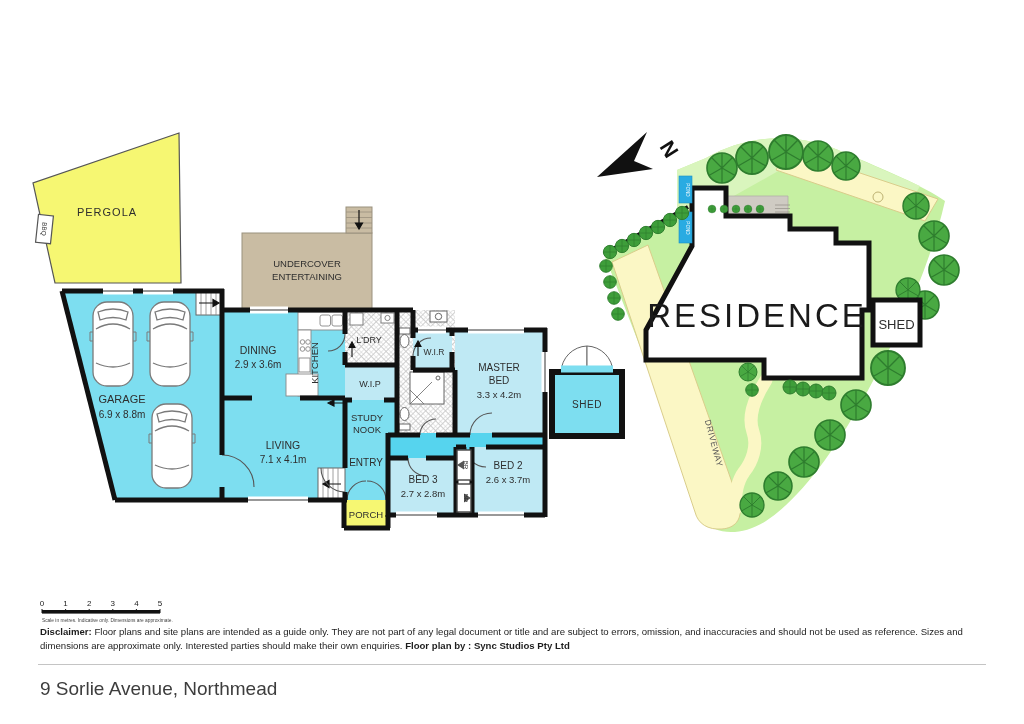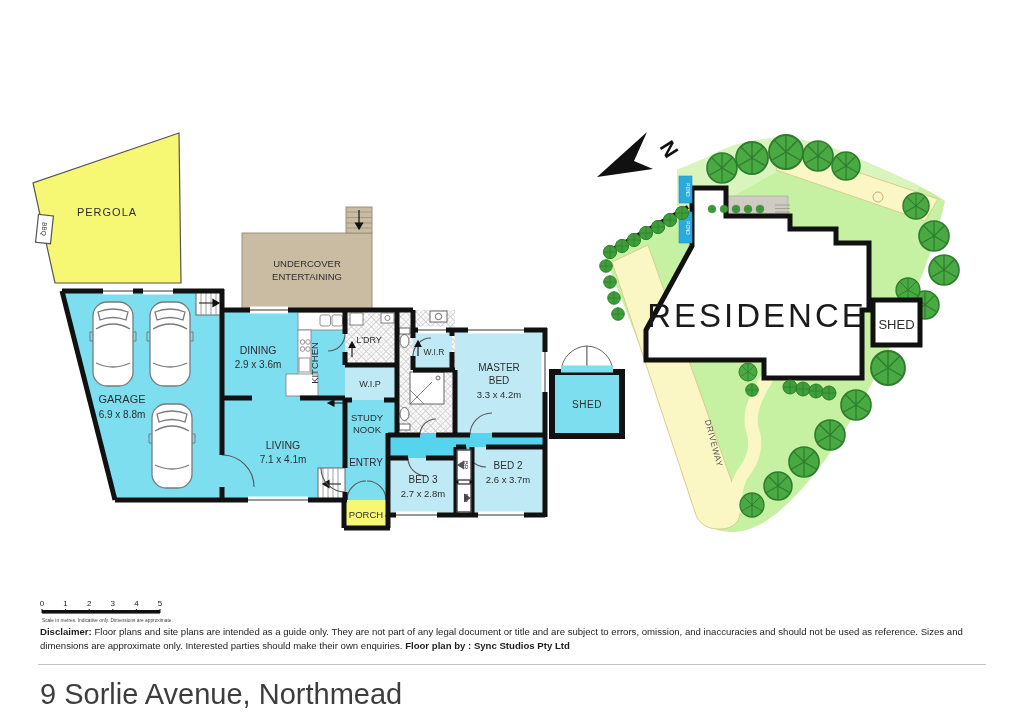--- a/index.html
+++ b/index.html
@@ -6,21 +6,21 @@
     font-family:"Liberation Sans",sans-serif;}
   #stage{position:relative;width:1024px;height:724px;background:#fff;}
   #planSvg{position:absolute;left:0;top:0;}
   text{font-family:"Liberation Sans",sans-serif;}
   .lbl{fill:#2e2e2e;}
   .dim{fill:#2e2e2e;}
   .disclaimer{position:absolute;left:40px;top:625px;width:946px;font-size:9.6px;
     line-height:13.5px;color:#1d1d1d;}
   .disclaimer b{font-weight:700;}
   .rule{position:absolute;left:38px;top:664px;width:948px;border-top:1px solid #c4c4c4;}
-  .address{position:absolute;left:40px;top:678px;font-size:29px;color:#3d3d3d;}
+  .address{position:absolute;left:40px;top:678px;font-size:19px;color:#3d3d3d;}
   .brand{position:absolute;right:34px;top:684px;font-size:27px;letter-spacing:9px;
     color:#5cb8c8;font-weight:700;}
 </style>
 </head>
 <body>
 
 <div id="stage">
 <svg id="planSvg" width="1024" height="724" viewBox="0 0 1024 724">
   <defs>
     <pattern id="hatch" width="7" height="7" patternUnits="userSpaceOnUse" patternTransform="rotate(45)">

